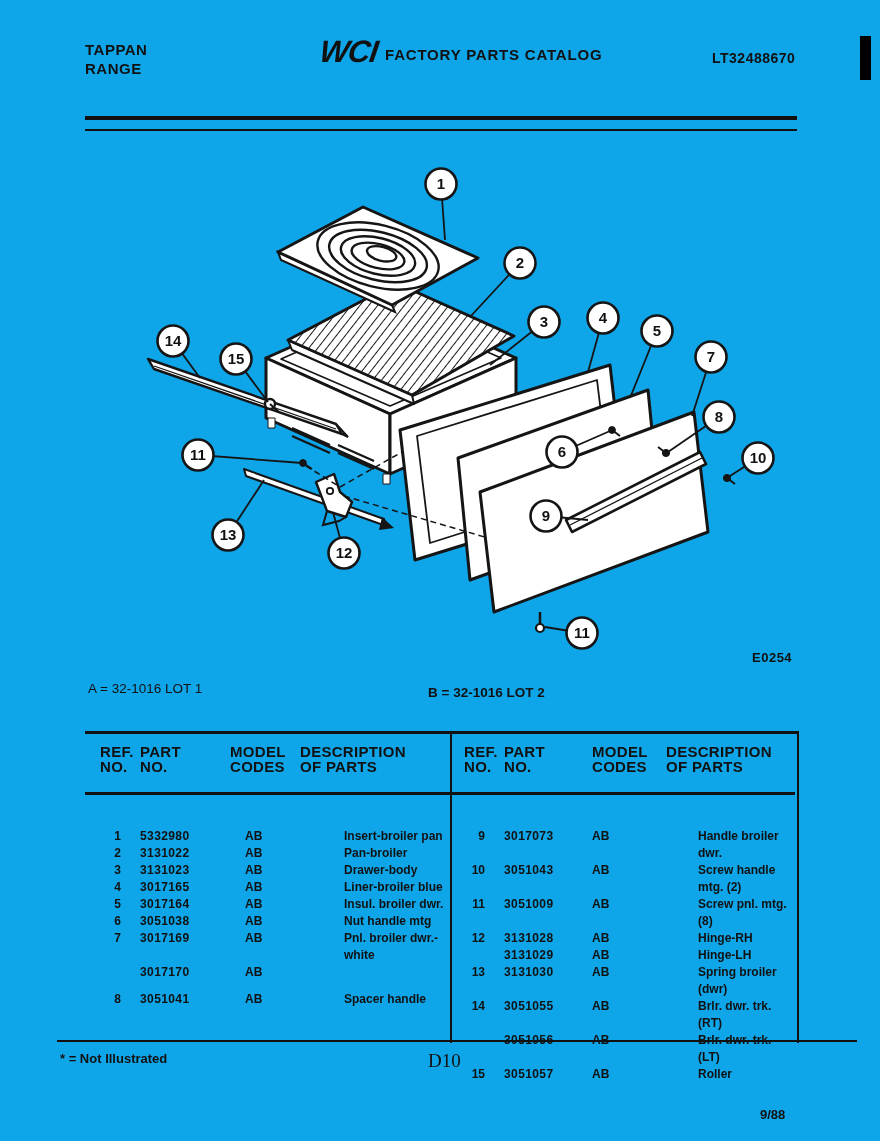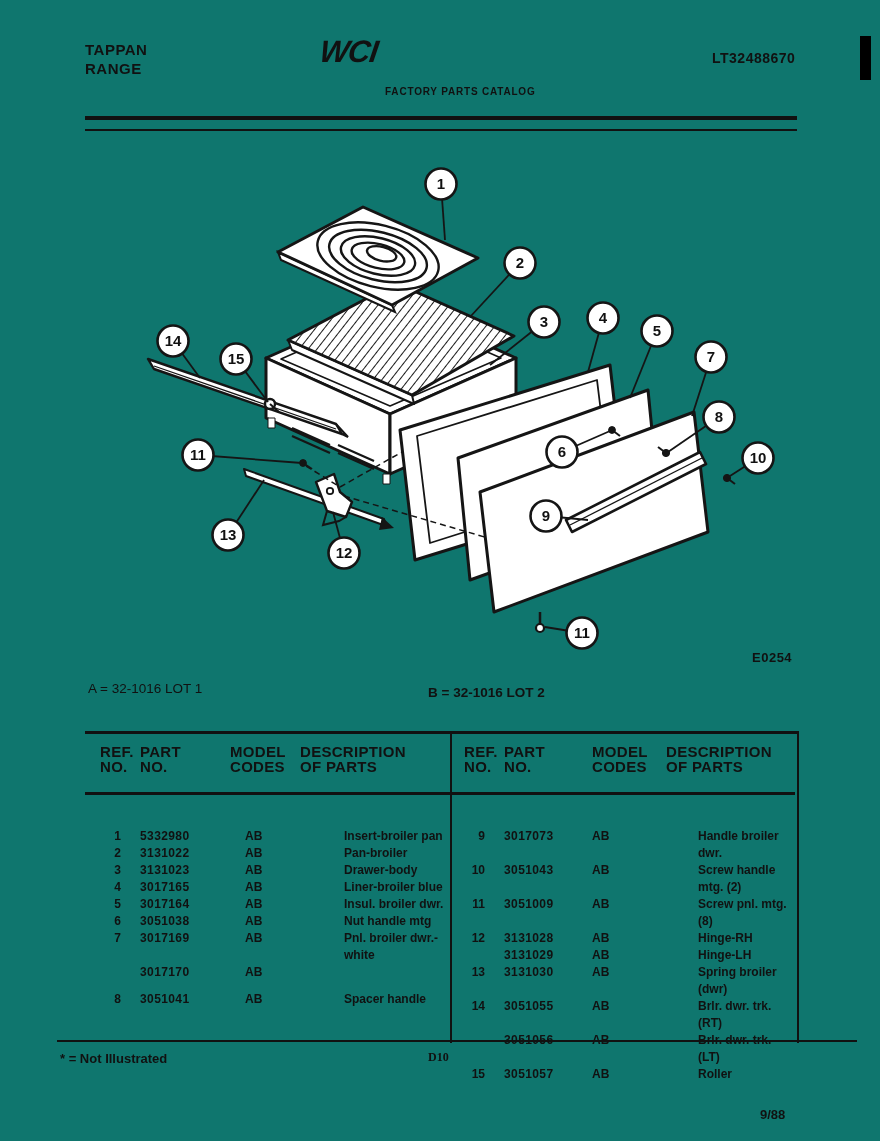--- a/index.html
+++ b/index.html
@@ -1,24 +1,24 @@
 <!DOCTYPE html>
 <html><head>
 <meta charset="utf-8">
 <style>
   html,body{margin:0;padding:0;background:#e8e8e8;}
   .page{
-    position:relative;width:880px;height:1141px;background:#0f766e;
+    position:relative;width:880px;height:1141px;background:#0ea5e9;
     font-family:"Liberation Sans",sans-serif;color:#111;overflow:hidden;
   }
   .abs{position:absolute;}
   
   .brand{left:85px;top:40px;font-size:15px;font-weight:700;line-height:19px;letter-spacing:.5px;}
   .logo{left:320px;top:34px;font-size:31px;font-weight:800;font-style:italic;letter-spacing:-1px;transform:skewX(-8deg);}
-  .catalog-title{left:385px;top:46px;font-size:10px;font-weight:700;letter-spacing:.8px;margin-top:40px;}
+  .catalog-title{left:385px;top:46px;font-size:15px;font-weight:700;letter-spacing:.8px;}
   .pub-num{left:712px;top:50px;font-size:14px;font-weight:700;letter-spacing:.5px;}
   .rule-double{left:85px;top:116px;width:712px;height:9px;border-top:4px solid #111;border-bottom:2px solid #111;}
   .scan-bar{left:860px;top:36px;width:11px;height:44px;background:#000;}
   
   #diagram-svg{left:0;top:140px;width:880px;height:540px;}
   .leader{stroke:#151515;stroke-width:1.8;}
   .co-circle{fill:#fff;stroke:#151515;stroke-width:2.6;}
   .co-num{font:700 15px "Liberation Sans",sans-serif;text-anchor:middle;fill:#111;}
   .fig-code{left:752px;top:650px;font-size:13px;font-weight:700;letter-spacing:.5px;}
   .lot-a{left:88px;top:681px;font-size:13.5px;font-weight:400;}
@@ -40,21 +40,21 @@
   .half-l .c-ref{left:8px;width:28px;} .half-r .c-ref{left:5px;width:28px;}
   .c-part{position:absolute;top:0;letter-spacing:.4px;}
   .half-l .c-part{left:55px;} .half-r .c-part{left:52px;}
   .c-code{position:absolute;top:0;}
   .half-l .c-code{left:160px;} .half-r .c-code{left:140px;}
   .c-desc{white-space:pre-line;padding-left:32px;}
   .half-l .c-desc{margin-left:227px;} .half-r .c-desc{margin-left:214px;}
   
   .rule-bottom{left:57px;top:1040px;width:800px;height:2px;background:#111;}
   .foot-note{left:60px;top:1051px;font-size:13px;font-weight:700;}
-  .foot-page{left:428px;top:1050px;font-size:12px;font-weight:700;font-family:"Liberation Serif",serif;}
+  .foot-page{left:428px;top:1050px;font-size:19px;font-weight:400;font-family:"Liberation Serif",serif;}
   .foot-date{left:760px;top:1097px;font-size:13px;font-weight:700;margin-top:10px;}
 </style>
 </head>
 <body>
 
 <div class="page">
 
   <div class="abs brand">
     <div>TAPPAN</div>
     <div>RANGE</div>

